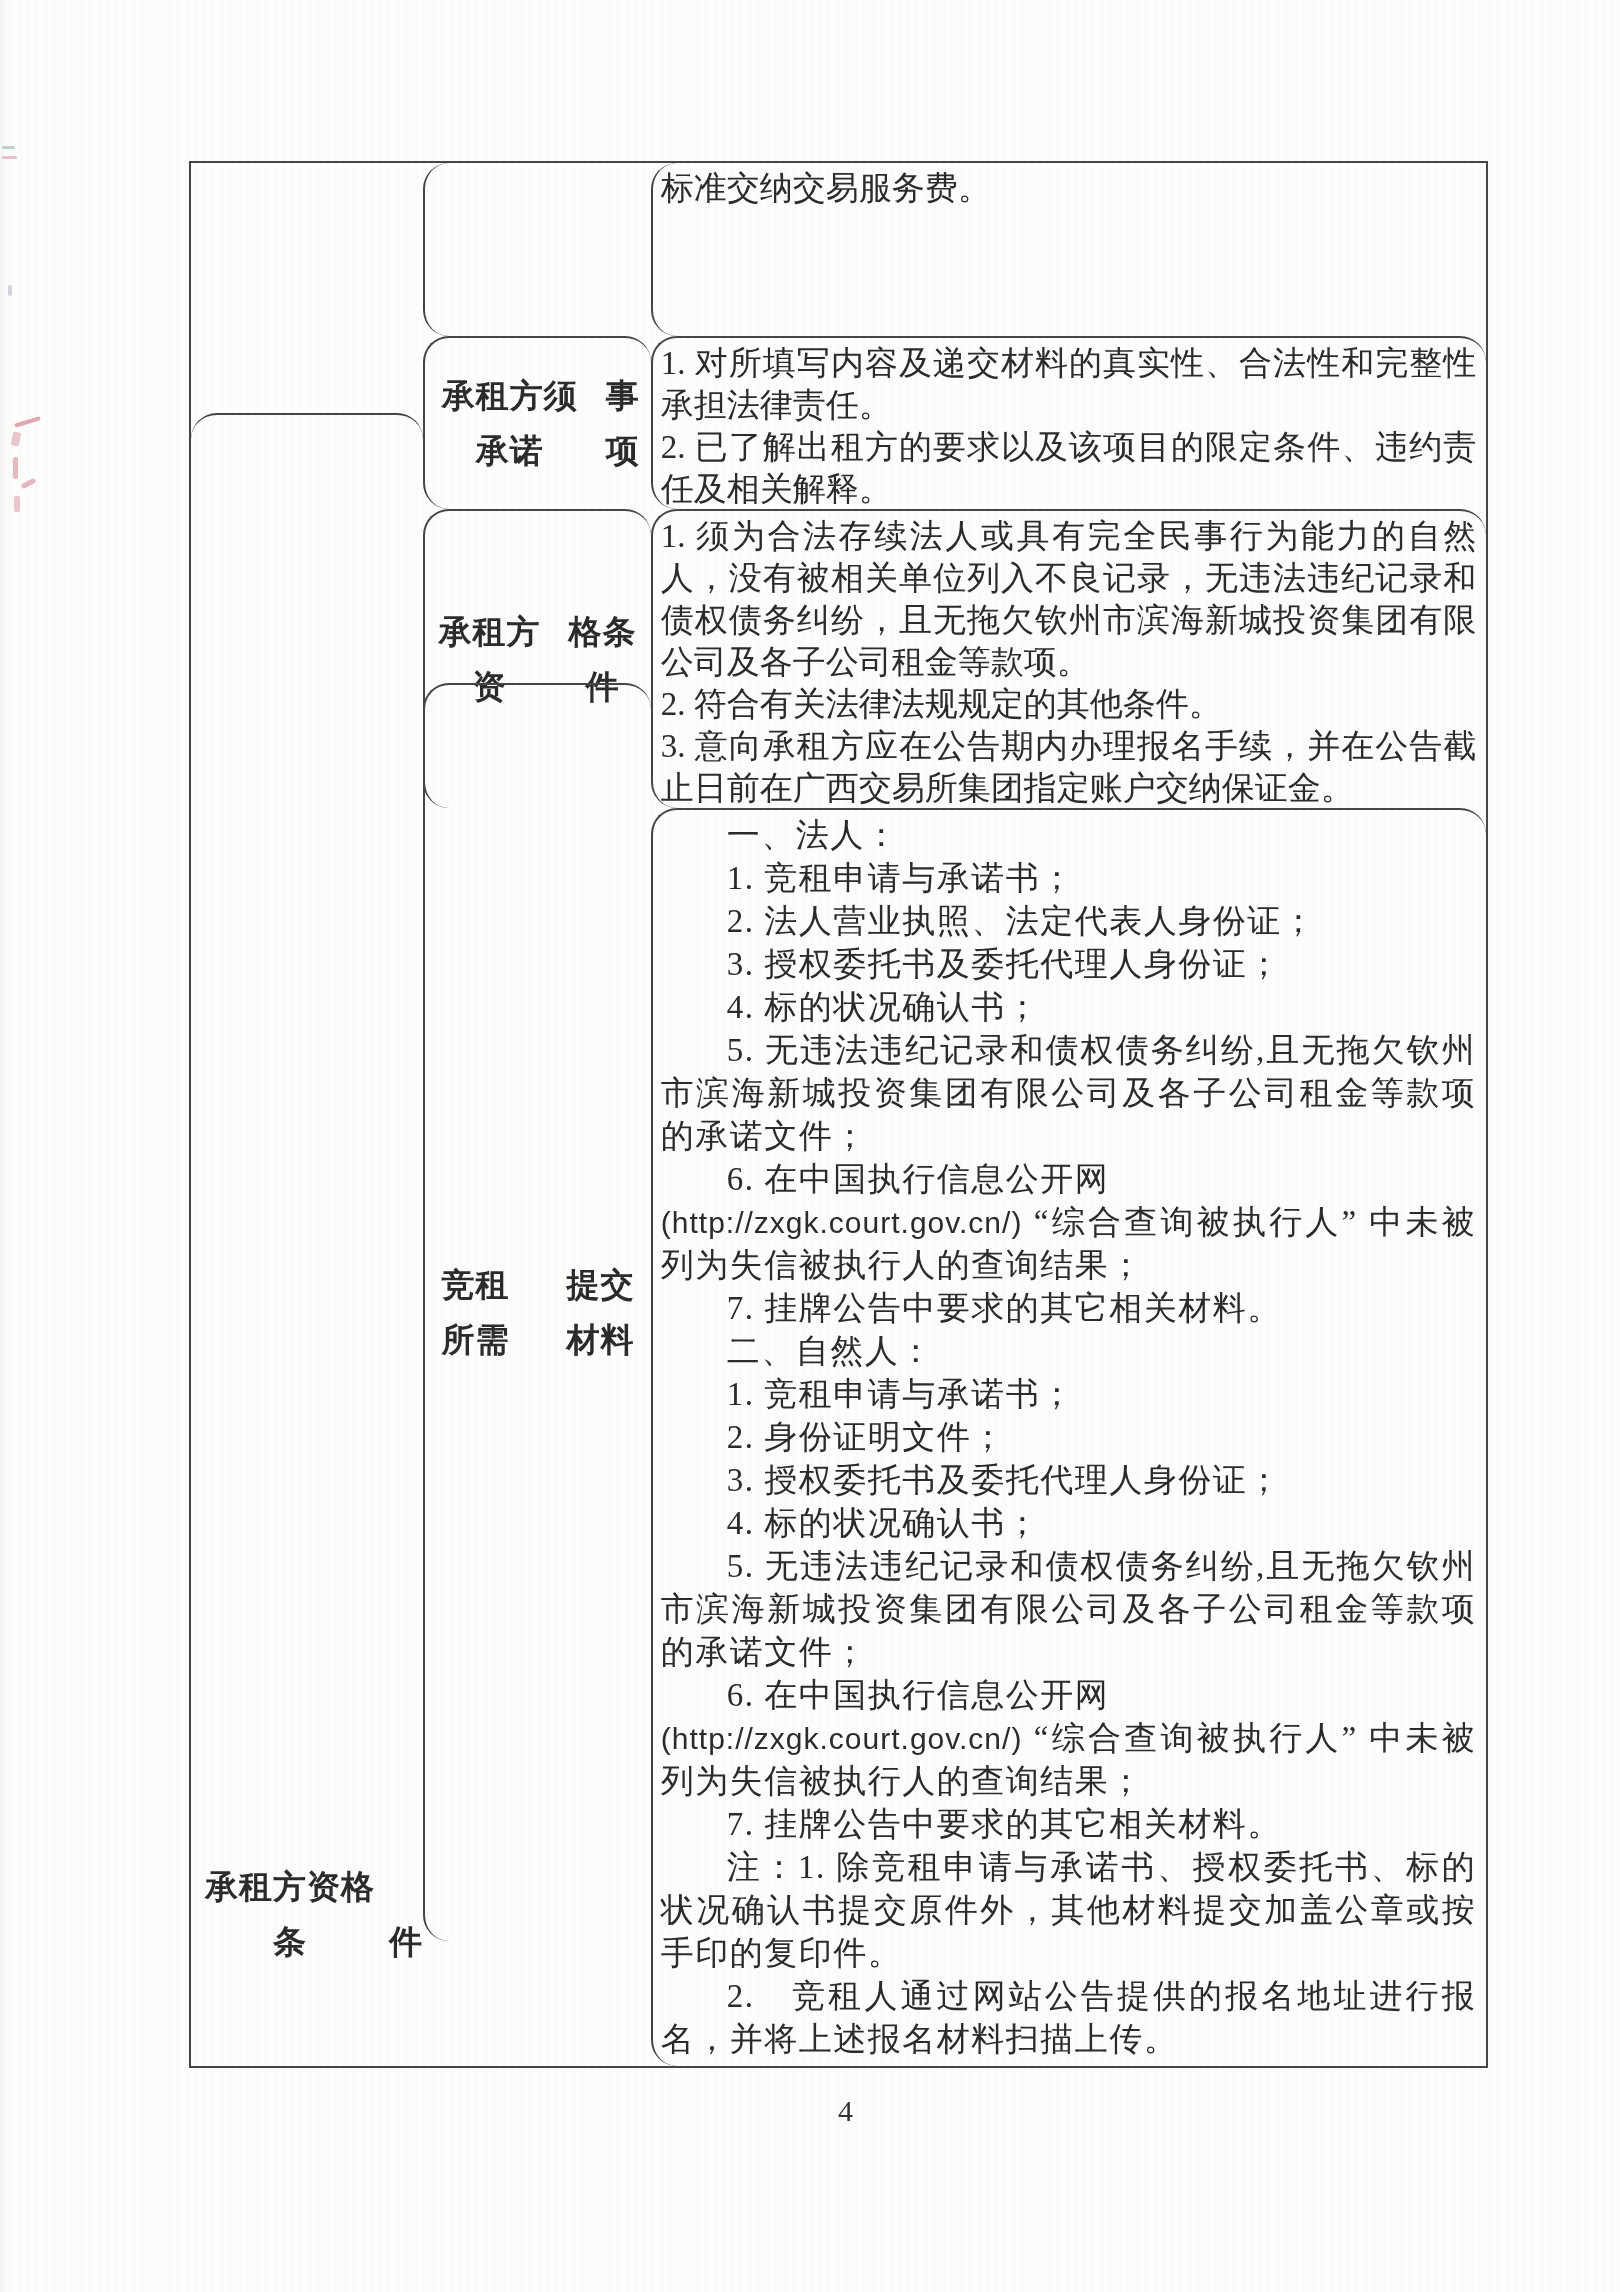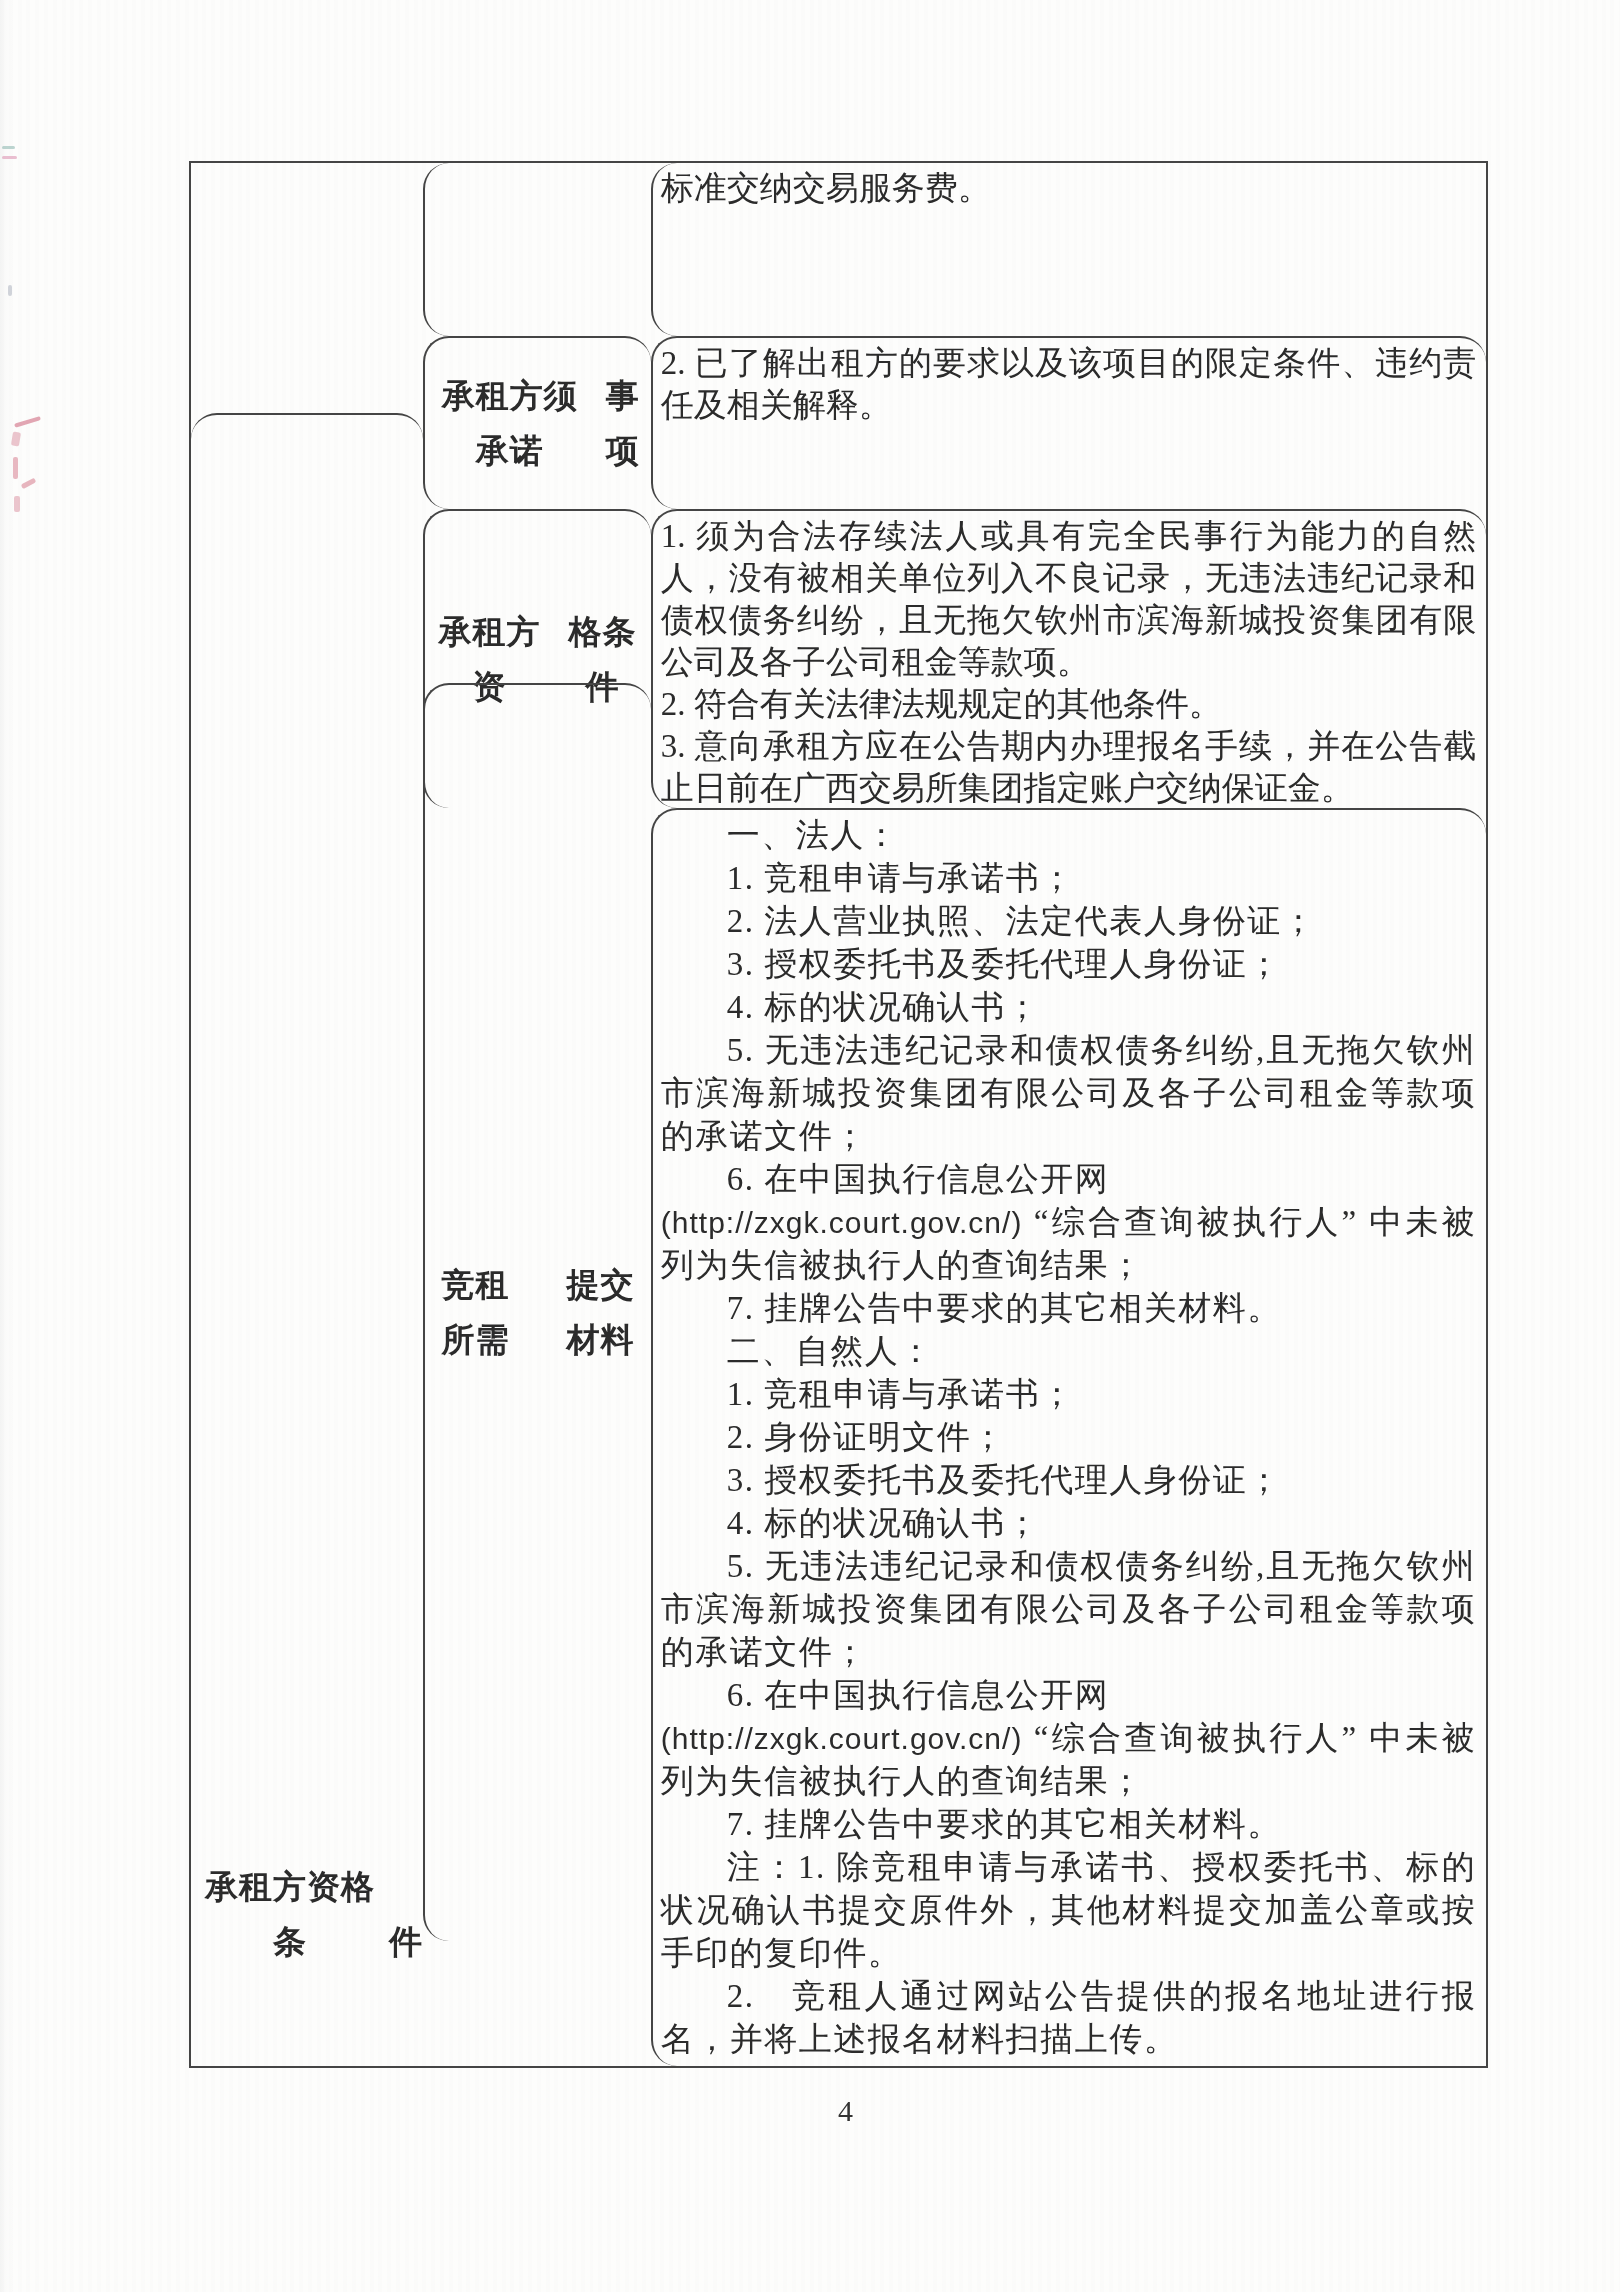--- a/index.html
+++ b/index.html
@@ -118,20 +118,21 @@
   <div class="cell bl bt hcell shift-b" style="grid-column:2;grid-row:4;">
     <div>竞租所需</div>
     <div>提交材料</div>
   </div>
 
   <div class="cell bl ccell lh43" style="grid-column:3;grid-row:1;">
     <p>标准交纳交易服务费。</p>
   </div>
 
   <div class="cell bl bt ccell lh43" style="grid-column:3;grid-row:2;">
+    <p>1. 对所填写内容及递交材料的真实性、合法性和完整性承担法律责任。</p>
     <p>2. 已了解出租方的要求以及该项目的限定条件、违约责任及相关解释。</p>
   </div>
 
   <div class="cell bl bt ccell lh43" style="grid-column:3;grid-row:3;">
     <p>1. 须为合法存续法人或具有完全民事行为能力的自然人，没有被相关单位列入不良记录，无违法违纪记录和债权债务纠纷，且无拖欠钦州市滨海新城投资集团有限公司及各子公司租金等款项。</p>
     <p>2. 符合有关法律法规规定的其他条件。</p>
     <p>3. 意向承租方应在公告期内办理报名手续，并在公告截止日前在广西交易所集团指定账户交纳保证金。</p>
   </div>
 
   <div class="cell bl bt ccell lh44" style="grid-column:3;grid-row:4;">

